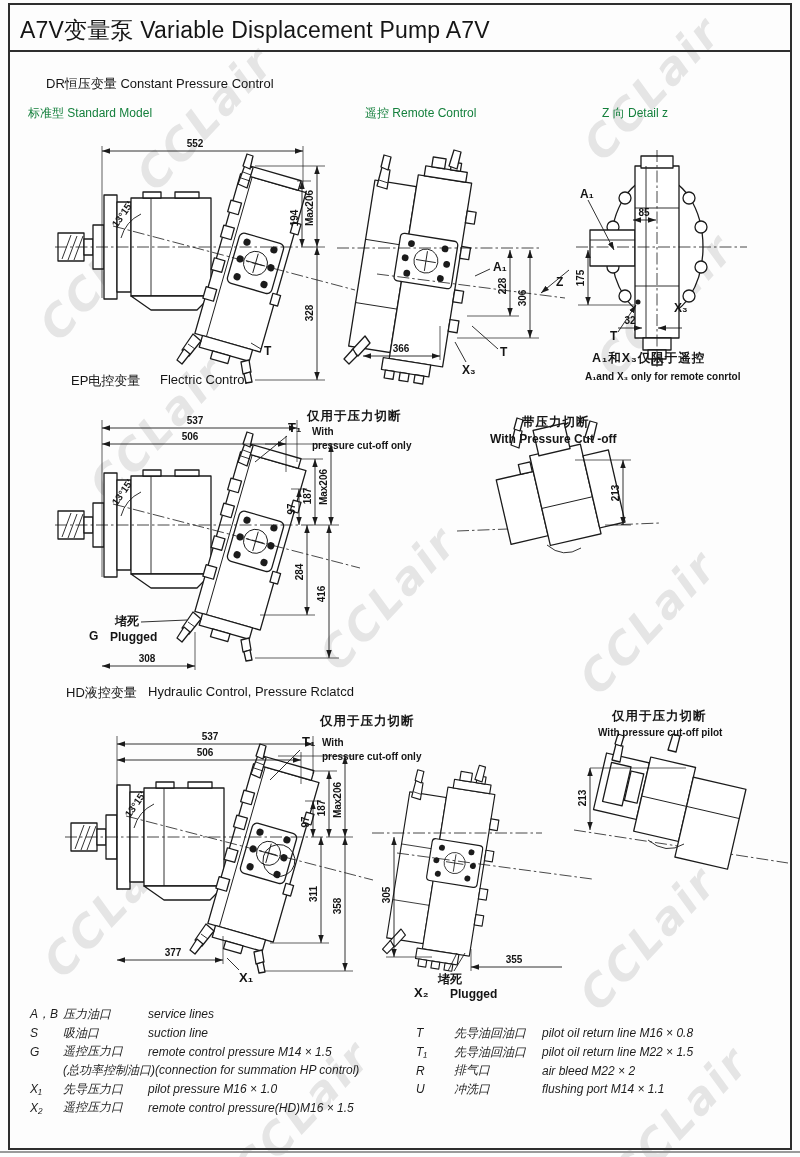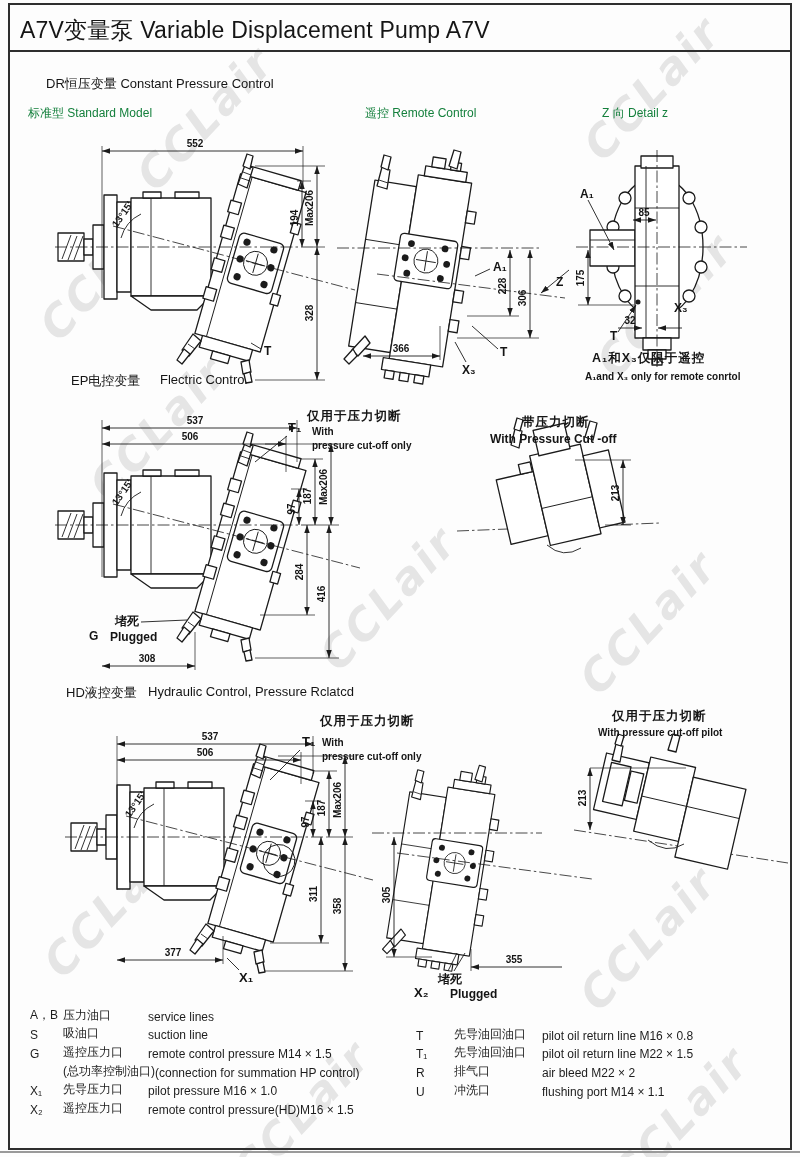--- a/index.html
+++ b/index.html
@@ -21,21 +21,21 @@
   .dt{font-weight:bold;font-size:10px;}
   .pl{font-weight:bold;font-size:12px;}
   .pl13{font-weight:bold;font-size:13px;}
   .lnf{fill:#fff;stroke:#1b1b1b;stroke-width:1.3;stroke-linejoin:round;}
   .tn{fill:none;stroke:#1b1b1b;stroke-width:.9;}
   .dim{fill:none;stroke:#1b1b1b;stroke-width:.9;}
   .ext{fill:none;stroke:#1b1b1b;stroke-width:.7;}
   .cl{fill:none;stroke:#1b1b1b;stroke-width:.8;stroke-dasharray:12 3 2.5 3;}
   .blk{fill:#1b1b1b;stroke:none;}
   .legend{font-size:12px;color:#1d1d1d;}
-  .lrow{display:flex;height:18.7px;align-items:flex-end;white-space:nowrap;}
+  .lrow{display:flex;height:18.7px;align-items:center;white-space:nowrap;font-style:italic;}
   .lsym{width:33px;flex:none;}
   .lsym2{width:38px;flex:none;}
   .lcn{min-width:85px;flex:none;}
   .lcn2{min-width:88px;flex:none;}
 </style>
 </head>
 <body>
 
 <div class="page">
 

